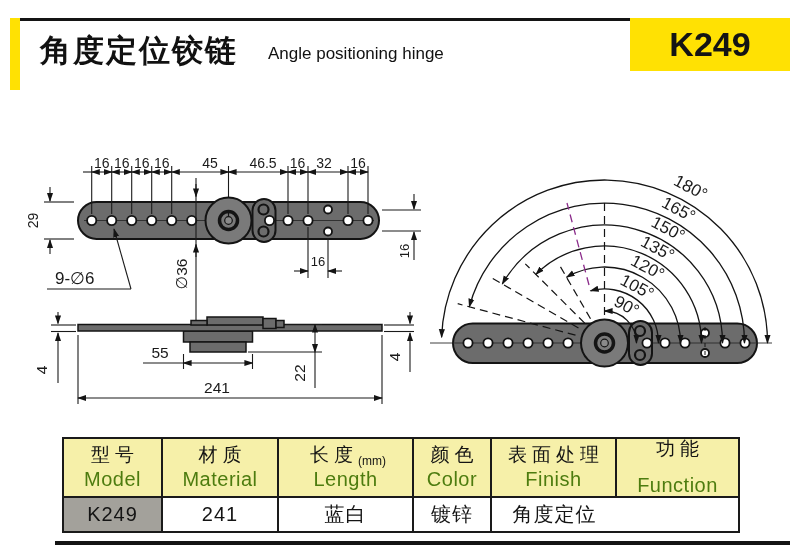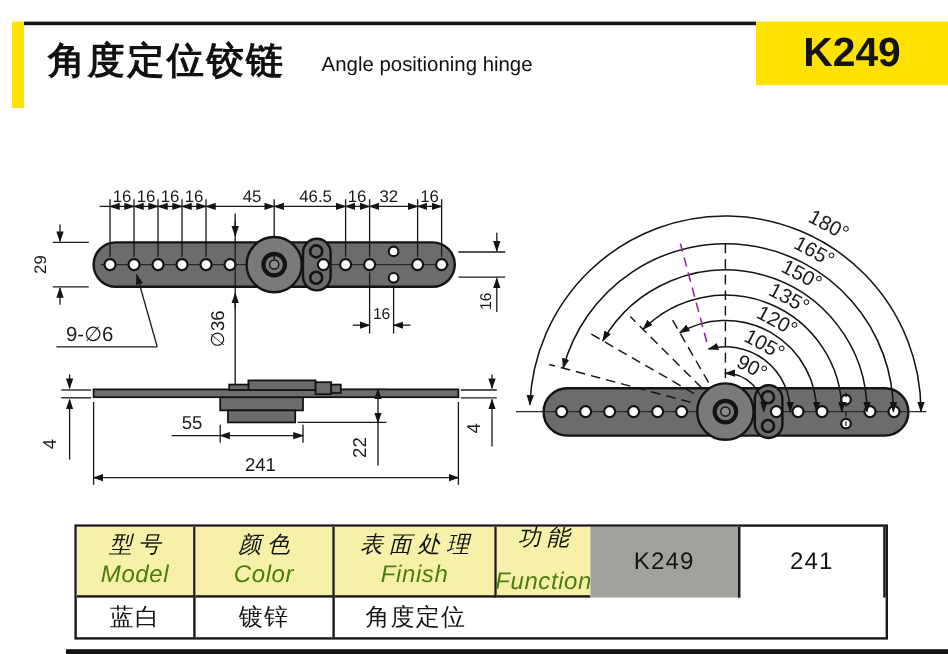--- a/index.html
+++ b/index.html
@@ -32,21 +32,21 @@
   .dash{stroke:#141414;stroke-width:1.2;fill:none;stroke-dasharray:8 5;}
   .dash-purple{stroke:#8B2C8B;stroke-width:1.3;fill:none;stroke-dasharray:8 5;}
   
   .spec-table{position:absolute;left:62px;top:437px;width:678px;height:96px;box-sizing:border-box;
               border:2.5px solid #1a1a1a;display:grid;
               grid-template-columns:99px 116px 135px 78px 125px 1fr;
               grid-template-rows:59px 1fr;}
   .spec-table .cell{box-sizing:border-box;border-right:2px solid #1a1a1a;
                     display:flex;flex-direction:column;align-items:center;justify-content:center;}
   .spec-table .cell.last{border-right:none;gap:13px;}
-  .spec-table .head{background:#F6F0A9;border-bottom:2px solid #1a1a1a;line-height:1.25;font-style:italic;}
+  .spec-table .head{background:#F6F0A9;border-bottom:2px solid #1a1a1a;line-height:1.25;}
   .zh{font-size:19px;letter-spacing:5px;padding-left:5px;color:#141414;}
   .en{font-size:20px;letter-spacing:0.5px;color:#4d7c0f;}
   .unit{font-size:12px;letter-spacing:0;padding-left:0;position:relative;top:4px;}
   .val{font-size:20px;color:#141414;letter-spacing:1px;}
   .model-cell{background:#A3A19B;}
   .bottom-rule{position:absolute;left:55px;top:541px;width:735px;height:4px;background:#141414;}
 </style>
 </head>
 <body>
 
@@ -265,20 +265,28 @@
       <text class="angle-label" transform="rotate(28 688 192.5)" x="688" y="192.5" text-anchor="middle">180°</text>
     </g>
   </svg>
 
   <div class="spec-table">
     <div class="cell head">
       <div class="zh">型号</div>
       <div class="en">Model</div>
     </div>
     <div class="cell head">
+      <div class="zh">材质</div>
+      <div class="en">Material</div>
+    </div>
+    <div class="cell head">
+      <div><span class="zh">长度</span><span class="zh unit">(mm)</span></div>
+      <div class="en">Length</div>
+    </div>
+    <div class="cell head">
       <div class="zh">颜色</div>
       <div class="en">Color</div>
     </div>
     <div class="cell head">
       <div class="zh">表面处理</div>
       <div class="en">Finish</div>
     </div>
     <div class="cell head last">
       <div class="zh">功能</div>
       <div class="en">Function</div>

